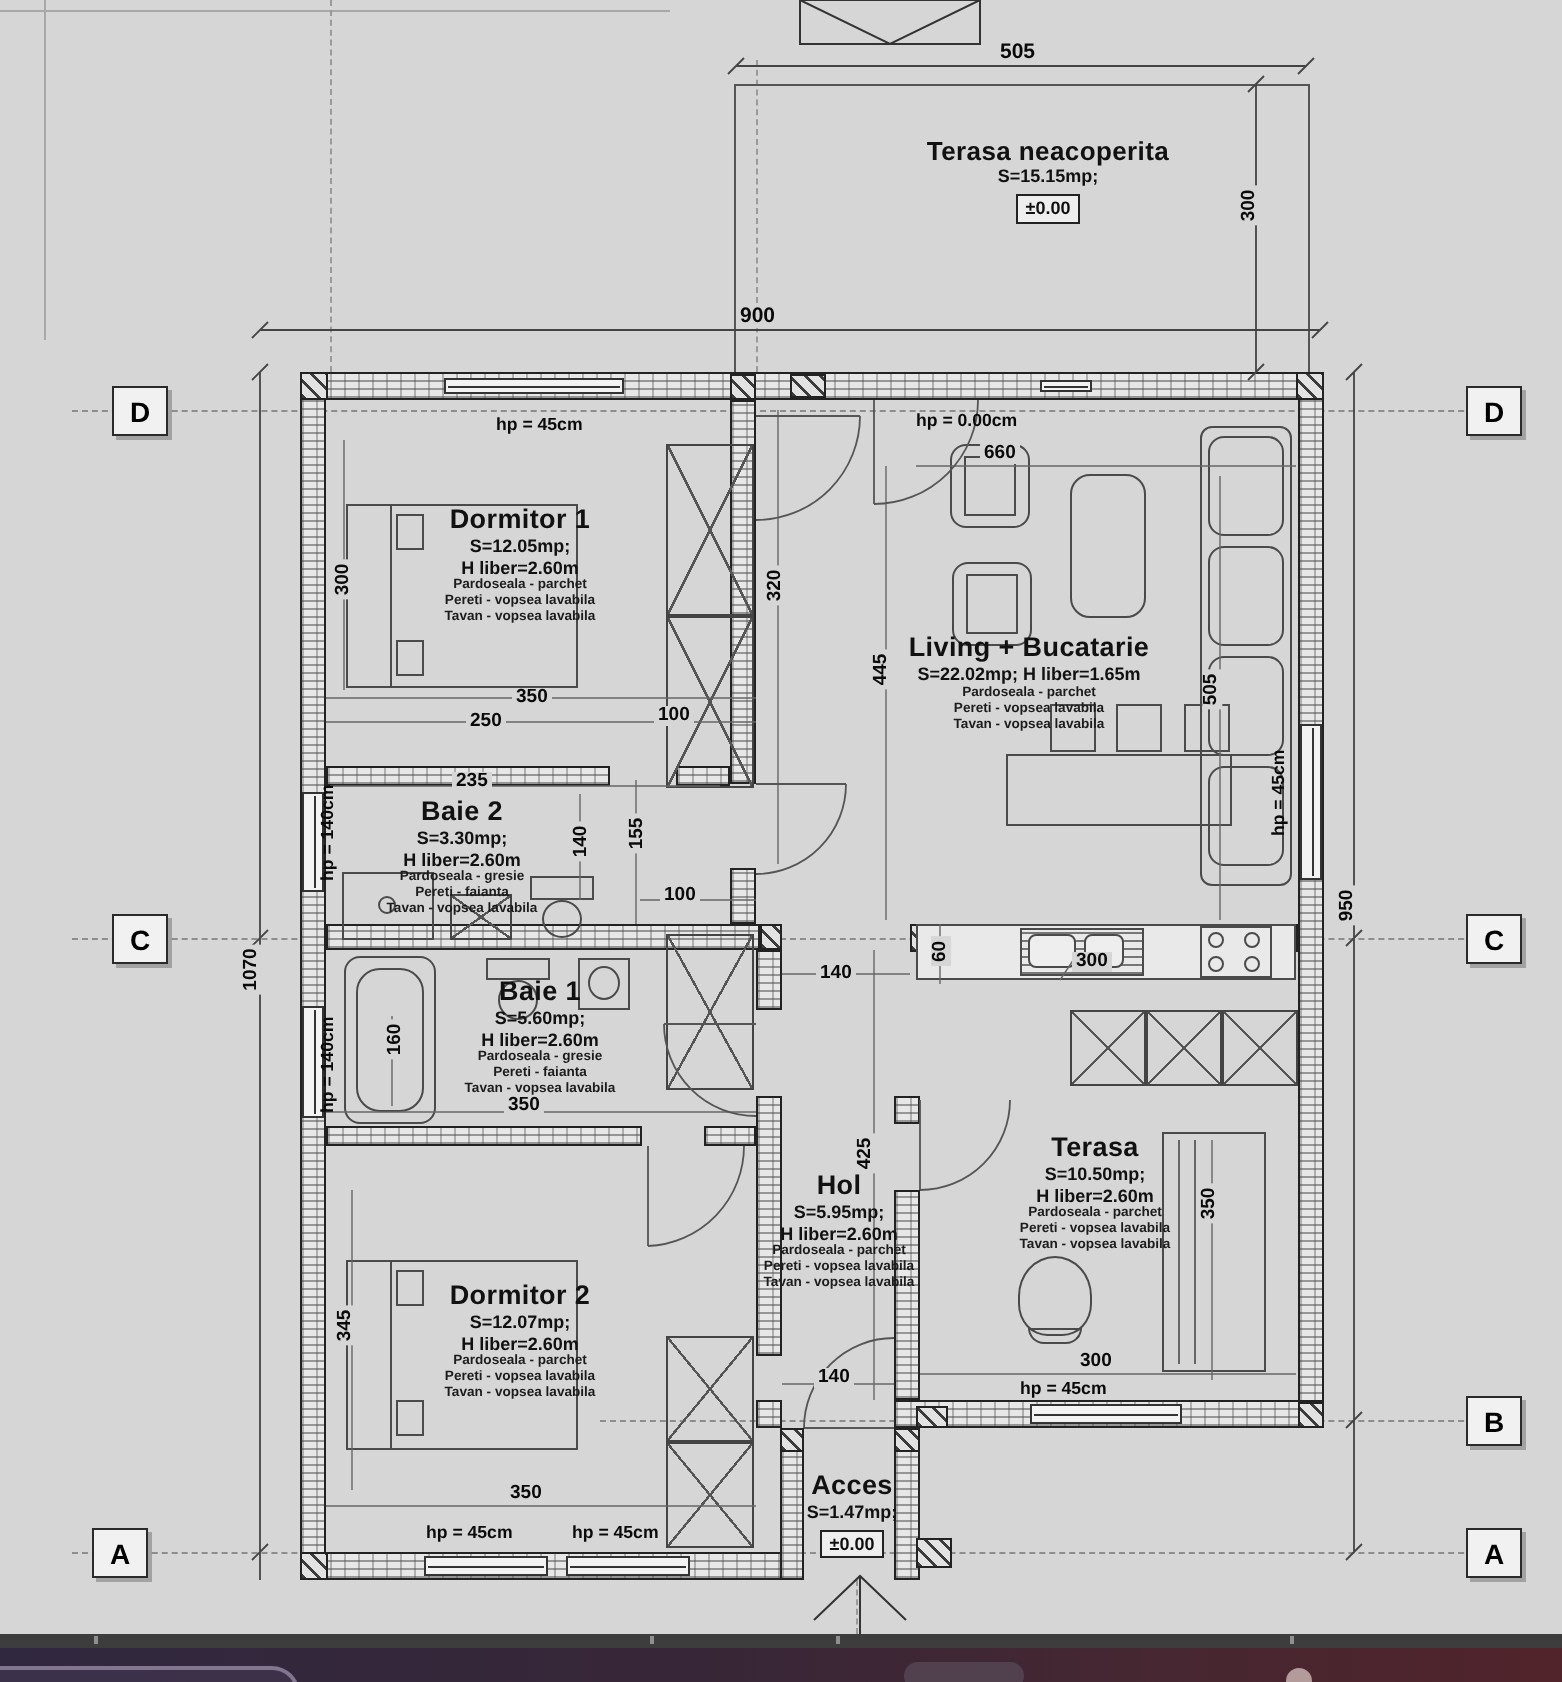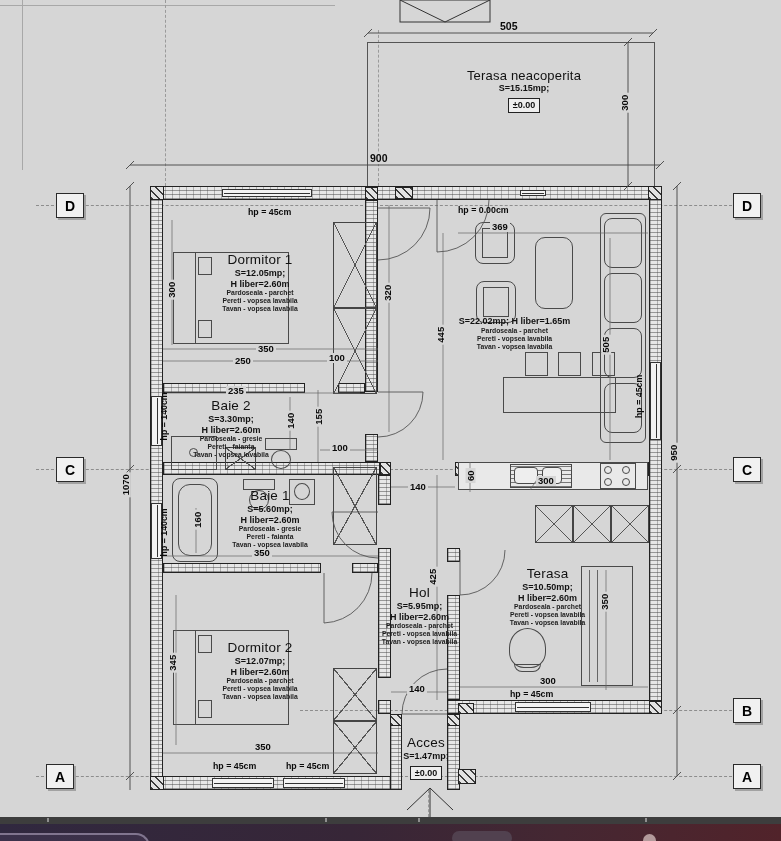--- a/index.html
+++ b/index.html
@@ -30,21 +30,21 @@
   .dim.big{font-size:10.5px}
   .rot{transform:rotate(-90deg);transform-origin:center}
   .hp{position:absolute;font-size:8.8px;font-weight:bold;line-height:1;white-space:nowrap;color:#0a0a0a}
   .gridline{position:absolute;height:0;border-top:1px dashed #8d8d8d}
   .cdash{position:absolute;width:0;border-left:1px dashed #9a9a9a}
   .cline{position:absolute;background:#a8a8a8}
   .gbox{position:absolute;width:26px;height:23px;border:1px solid #2a2a2a;background:#f1f1f1;
         box-shadow:2px 2px 0 rgba(120,120,120,.55);display:flex;align-items:center;justify-content:center;
         font-weight:bold;font-size:14px;color:#000}
   .room{position:absolute;text-align:center;line-height:1.18}
-  .room .t{font-weight:normal;font-size:13.5px;letter-spacing:.2px}
+  .room .t{font-weight:bold;font-size:13.5px;letter-spacing:.2px}
   .room .a{font-weight:bold;font-size:9px}
   .room .fin{font-weight:bold;font-size:6.8px;color:#1c1c1c}
   .levelbox{display:inline-block;border:1px solid #222;background:#eee;padding:1px 4px;
             font-weight:bold;font-size:9px;margin-top:2px}
   .terr{position:absolute;border:1px solid #555;background:transparent}
   svg.overlay{position:absolute;left:0;top:0;pointer-events:none}
   .tstrip{position:absolute;left:0;top:817px;width:781px;height:7px;background:#3d3d3d}
   .tbar{position:absolute;left:0;top:824px;width:781px;height:17px;
         background:linear-gradient(90deg,#30283f 0%,#372637 45%,#452732 72%,#51232a 100%)}
   .tick{position:absolute;width:2px;height:4px;background:#8f8f8f;top:818px}
@@ -271,21 +271,21 @@
   <span class="dim rot" style="left:664px;top:448px">950</span>
 
   <span class="hp" style="left:248px;top:208px">hp = 45cm</span>
   <span class="dim rot" style="left:162px;top:285px">300</span>
   <span class="dim rot" style="left:378px;top:288px">320</span>
   <span class="dim" style="left:256px;top:344px">350</span>
   <span class="dim" style="left:233px;top:356px">250</span>
   <span class="dim" style="left:327px;top:353px">100</span>
 
   <span class="hp" style="left:458px;top:206px">hp = 0.00cm</span>
-  <span class="dim" style="left:490px;top:222px">369</span>
+  <span class="dim" style="left:490px;top:222px">660</span>
   <span class="dim rot" style="left:431px;top:330px">445</span>
   <span class="dim rot" style="left:596px;top:340px">505</span>
   <span class="hp rot" style="left:618px;top:392px">hp = 45cm</span>
 
   <span class="dim" style="left:226px;top:386px">235</span>
   <span class="dim rot" style="left:281px;top:416px">140</span>
   <span class="dim rot" style="left:309px;top:412px">155</span>
   <span class="hp rot" style="left:140px;top:412px">hp = 140cm</span>
   <span class="dim" style="left:330px;top:443px">100</span>
 
@@ -318,20 +318,21 @@
   <div class="room" style="left:180px;top:252px;width:160px">
     <div class="t">Dormitor 1</div>
     <div class="a">S=12.05mp;</div>
     <div class="a">H liber=2.60m</div>
     <div class="fin">Pardoseala - parchet</div>
     <div class="fin">Pereti - vopsea lavabila</div>
     <div class="fin">Tavan - vopsea lavabila</div>
   </div>
 
   <div class="room" style="left:422px;top:316px;width:185px">
+    <div class="t">Living + Bucatarie</div>
     <div class="a">S=22.02mp; H liber=1.65m</div>
     <div class="fin">Pardoseala - parchet</div>
     <div class="fin">Pereti - vopsea lavabila</div>
     <div class="fin">Tavan - vopsea lavabila</div>
   </div>
 
   <div class="room" style="left:163px;top:398px;width:136px">
     <div class="t">Baie 2</div>
     <div class="a">S=3.30mp;</div>
     <div class="a">H liber=2.60m</div>

